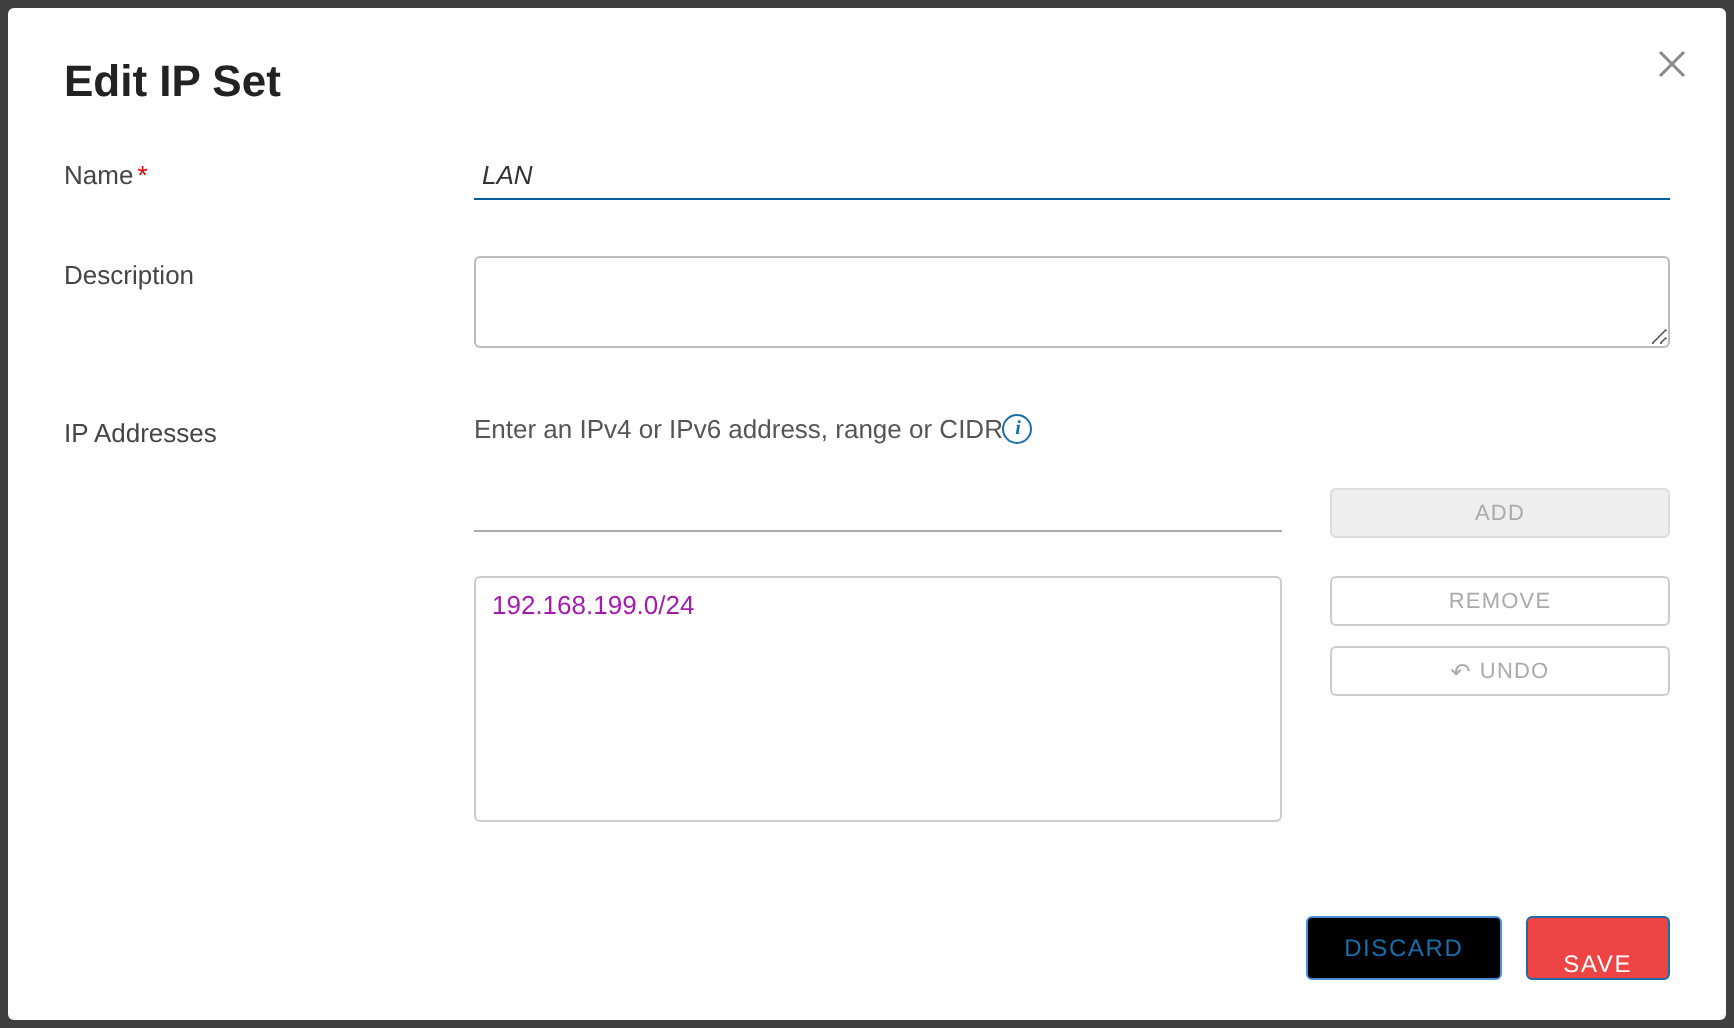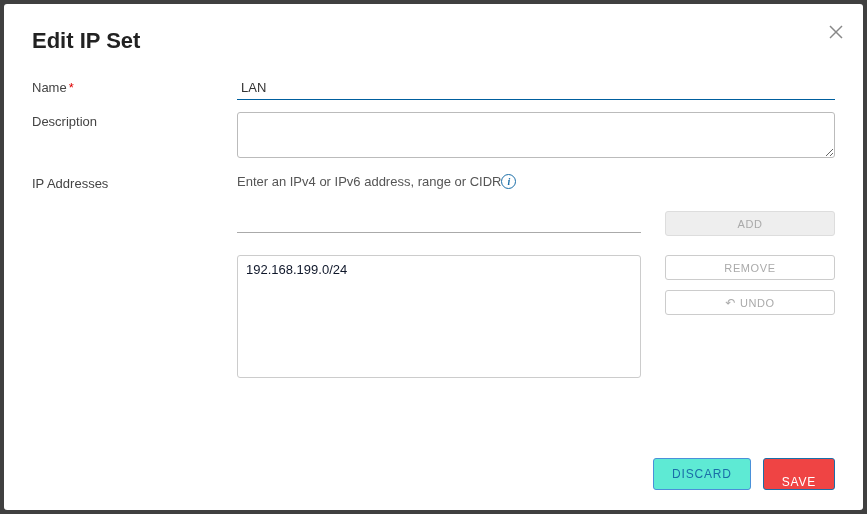--- a/index.html
+++ b/index.html
@@ -33,39 +33,40 @@
     position: absolute;
     top: 20px;
     right: 20px;
     cursor: pointer;
     color: #777;
     font-size: 18px;
     line-height: 1;
   }
   .form-row {
     display: flex;
-    margin-bottom: 12px;
+    margin-bottom: 28px;
   }
   .form-label {
     width: 205px;
     flex-shrink: 0;
     font-size: 13px;
     color: #444;
     padding-top: 2px;
   }
   .req { color: #d00; margin-left: 2px; }
   .form-field { flex: 1; }
   .text-input {
     width: 100%;
     border: none;
     border-bottom: 1px solid #005f9e;
     font-size: 13px;
     padding: 2px 4px 4px 4px;
     outline: none;
     color: #333;
+    font-style: italic;
   }
   .desc-area {
     width: 100%;
     height: 46px;
     border: 1px solid #bbb;
     border-radius: 3px;
     resize: both;
     font-size: 13px;
     padding: 4px;
     font-family: inherit;
@@ -106,21 +107,21 @@
     outline: none;
     margin-bottom: 22px;
   }
   .ip-list {
     width: 100%;
     height: 123px;
     border: 1px solid #ccc;
     border-radius: 3px;
     font-size: 13px;
     padding: 5px 8px;
-    color: #0f172a;
+    color: #a21caf;
     overflow: auto;
   }
   .ip-list div { padding: 1px 0; }
   .ip-right {
     width: 170px;
     display: flex;
     flex-direction: column;
     gap: 10px;
   }
   .side-btn {
@@ -154,21 +155,21 @@
     font-size: 12px;
     letter-spacing: 0.8px;
     cursor: pointer;
     display: inline-flex;
     align-items: center;
     justify-content: center;
   }
   .btn-discard {
     border: 1px solid #4a90d9;
     color: #1a6ea8;
-    background: #5eead4;
+    background: #000000;
     justify-content: center;
   }
   .btn-save {
     border: 1px solid #1a6ea8;
     background: #ef4444;
     color: #fff;
     align-items: flex-end;
   }
 </style>
 </head>

